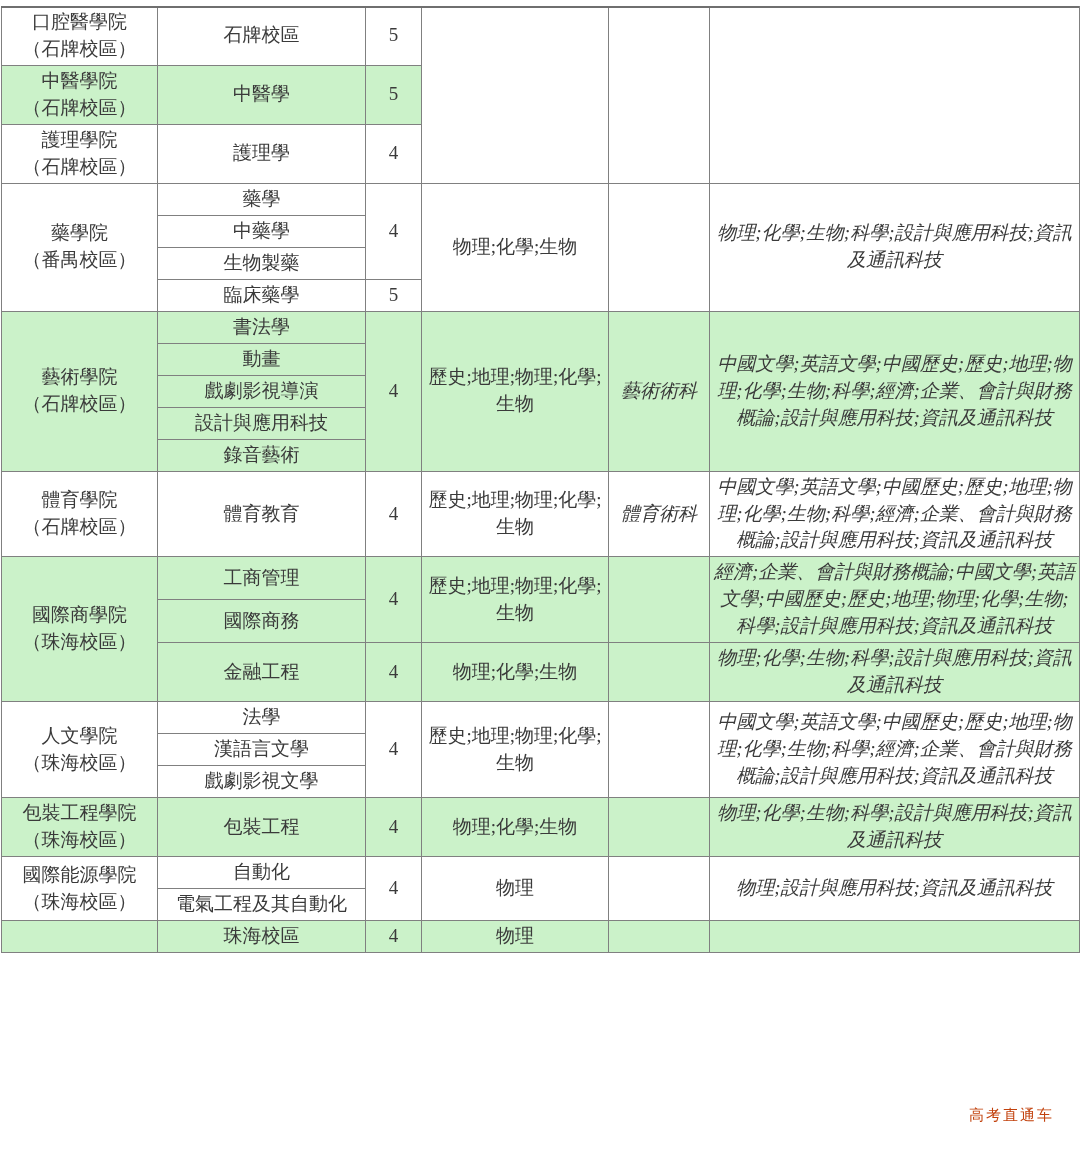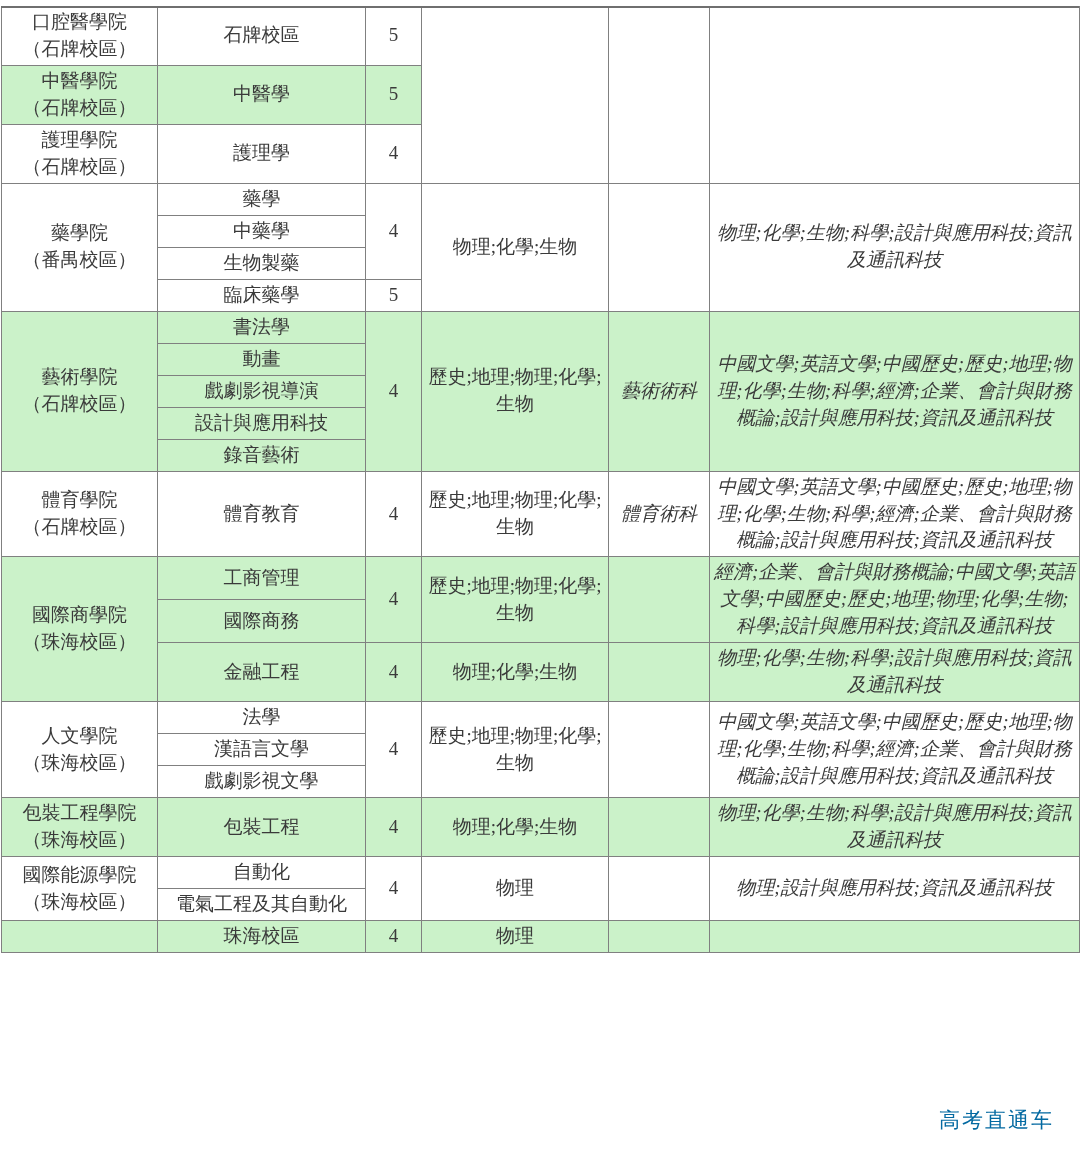--- a/index.html
+++ b/index.html
@@ -52,22 +52,22 @@
   
   .toprule{
     position:absolute;left:1px;top:0;width:1078px;height:2px;
     background:#6f6f6f;
   }
 
   .watermark{
     position:absolute;
     right:26px;
     top:1100px;
-    font-size:21px;
-    color:#0369a1;
+    font-size:15px;
+    color:#c2410c;
     letter-spacing:2px;
     font-family:"Liberation Sans","DejaVu Sans",sans-serif;
     pointer-events:none;
     white-space:nowrap;
   }
 </style>
 </head>
 <body>
 
 <div id="sheet">

